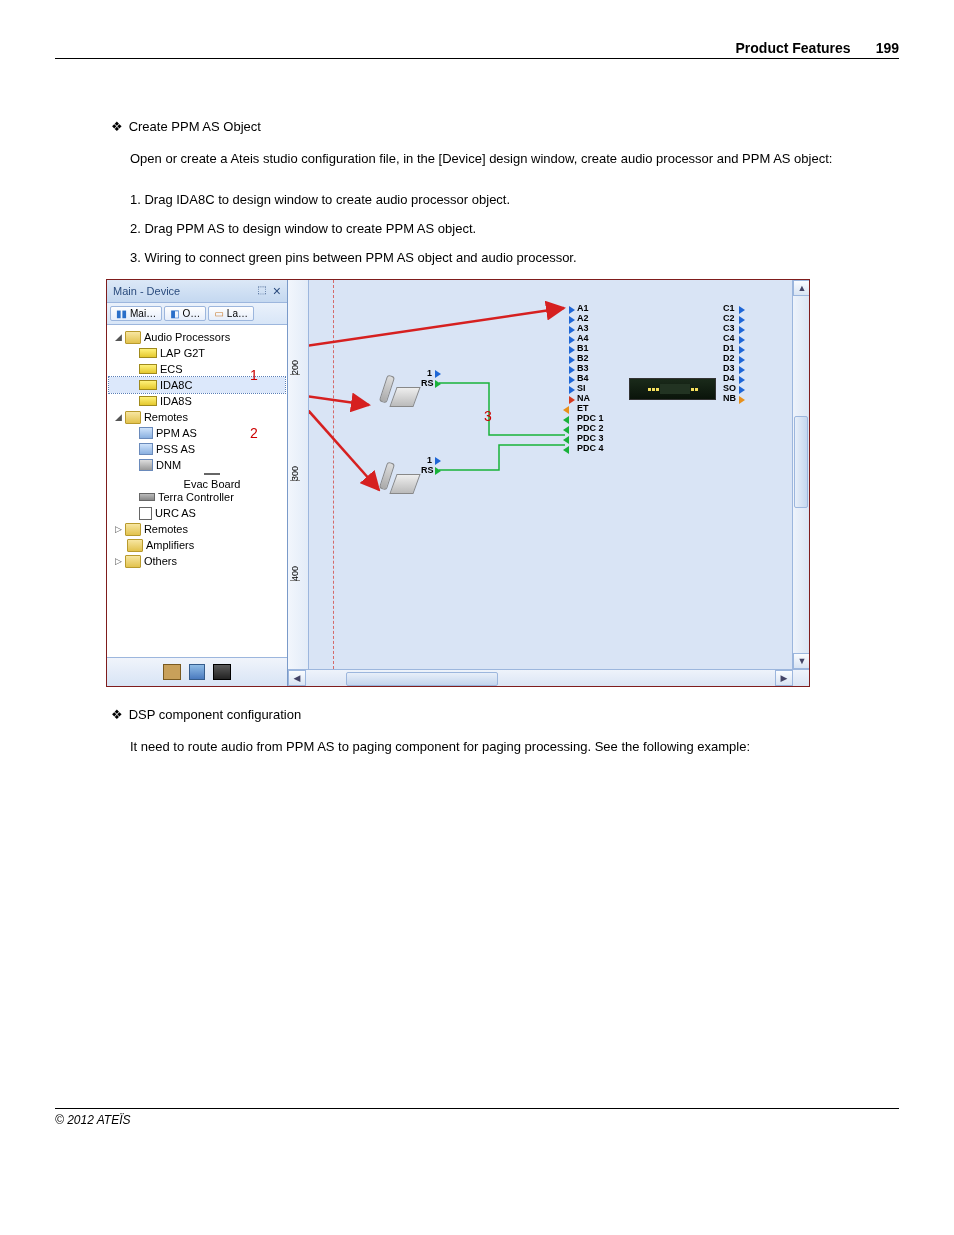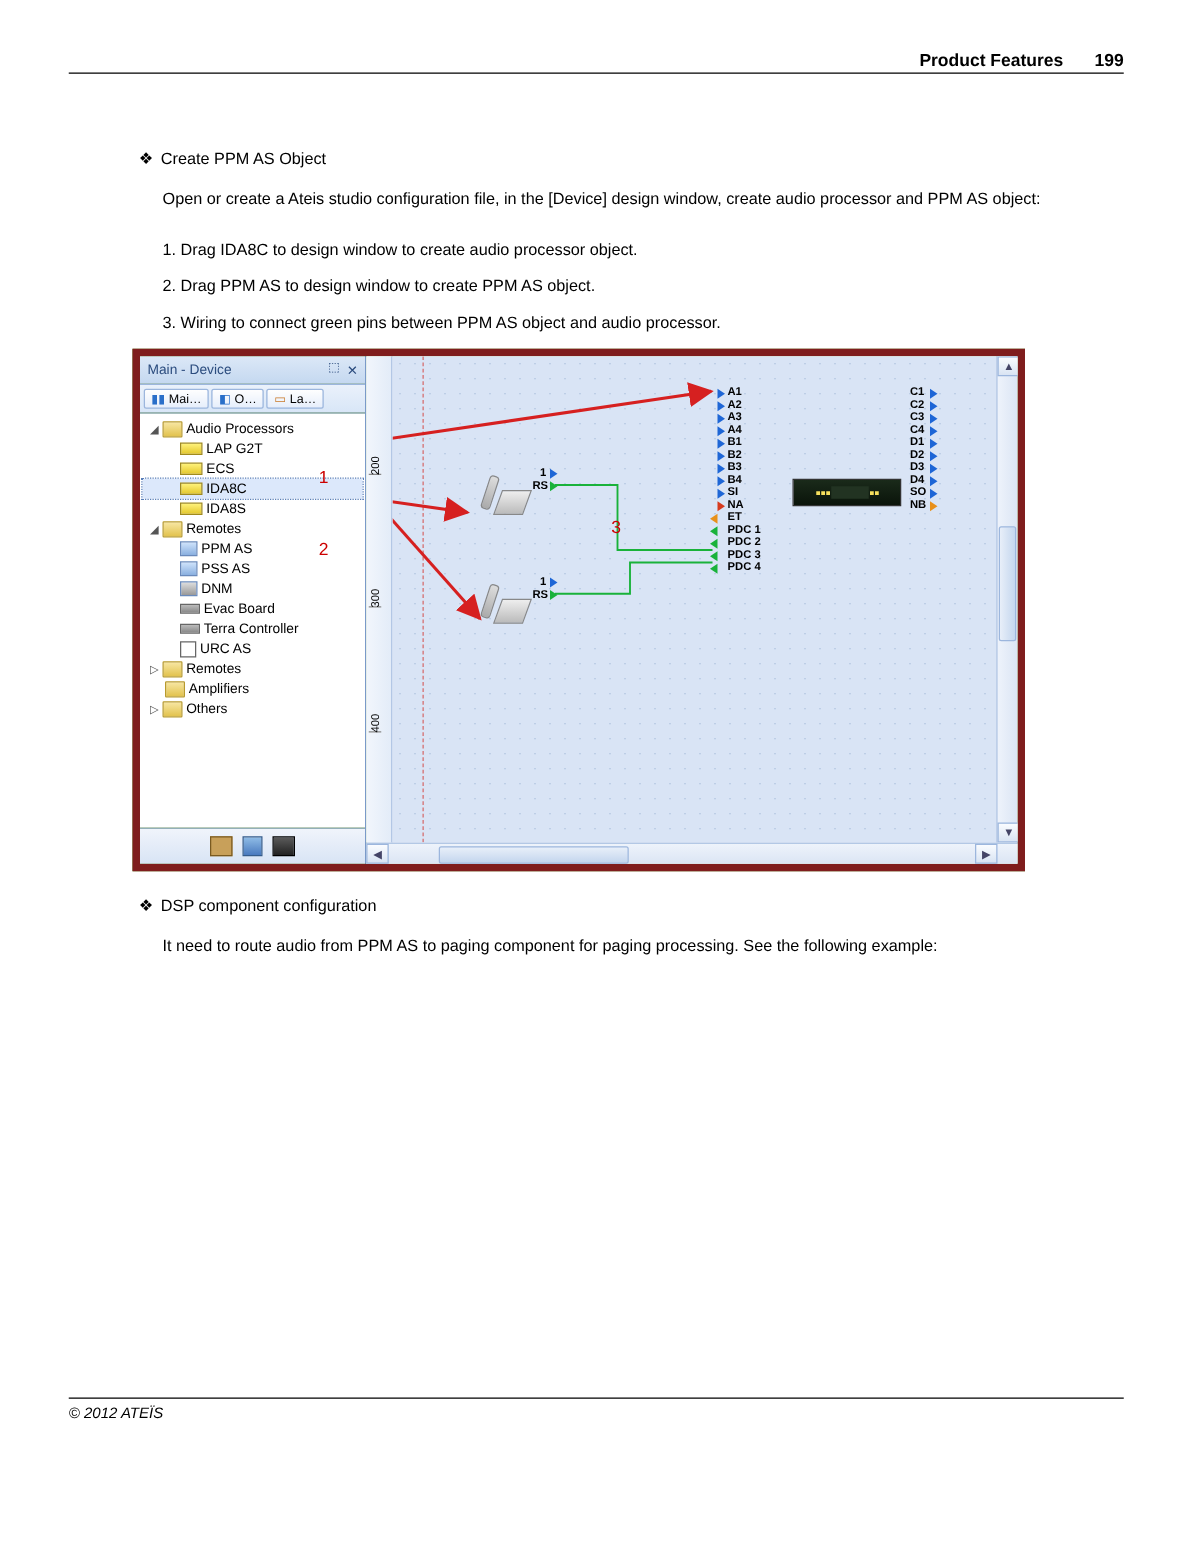--- a/index.html
+++ b/index.html
@@ -24,24 +24,24 @@
   .header-page { font-weight: bold; font-size: 14px; margin-left: 25px; }
   .bullet-line { display: flex; gap: 6px; margin: 0 0 14px 56px; }
   .bullet-glyph::before { content: "❖"; }
   .intro { margin: 0 0 22px 75px; line-height: 1.7; text-align: justify; }
   .step { margin: 0 0 14px 75px; }
   .screenshot-wrap { margin: 10px 0 20px 51px; }
   .ui-window {
     display: flex;
     width: 702px;
     height: 406px;
-    border: 6px solid #7f1d1d;
+    border: 1px solid #7f1d1d;
     font-family: "Segoe UI", Tahoma, sans-serif;
     font-size: 11px;
-    background: #4d7c0f;
+    background: #bef264;
   }
   
   .left-panel { width: 180px; display: flex; flex-direction: column; border-right: 1px solid #7a9ac9; }
   .panel-title {
     background: linear-gradient(#dce8f7,#c4d8f0);
     color: #2b4c7e;
     padding: 3px 6px;
     display: flex; align-items: center; justify-content: space-between;
     border-bottom: 1px solid #9cb6dd;
   }
@@ -269,21 +269,21 @@
             <span>PPM AS</span>
           </div>
       <div class="node" style="padding-left:30px;">
             <span class="dev-icon"></span>
             <span>PSS AS</span>
           </div>
       <div class="node" style="padding-left:30px;">
             <span class="dev-icon" style="background:linear-gradient(#ddd,#999);"></span>
             <span>DNM</span>
           </div>
-      <div class="node" style="padding-left:30px;">
+      <div class="node" style="padding-left:30px;flex-direction:column;">
             <span class="gray-icon"></span>
             <span>Evac Board</span>
           </div>
       <div class="node" style="padding-left:30px;">
             <span class="gray-icon"></span>
             <span>Terra Controller</span>
           </div>
       <div class="node" style="padding-left:30px;">
             <span class="box-icon"></span>
             <span>URC AS</span>

